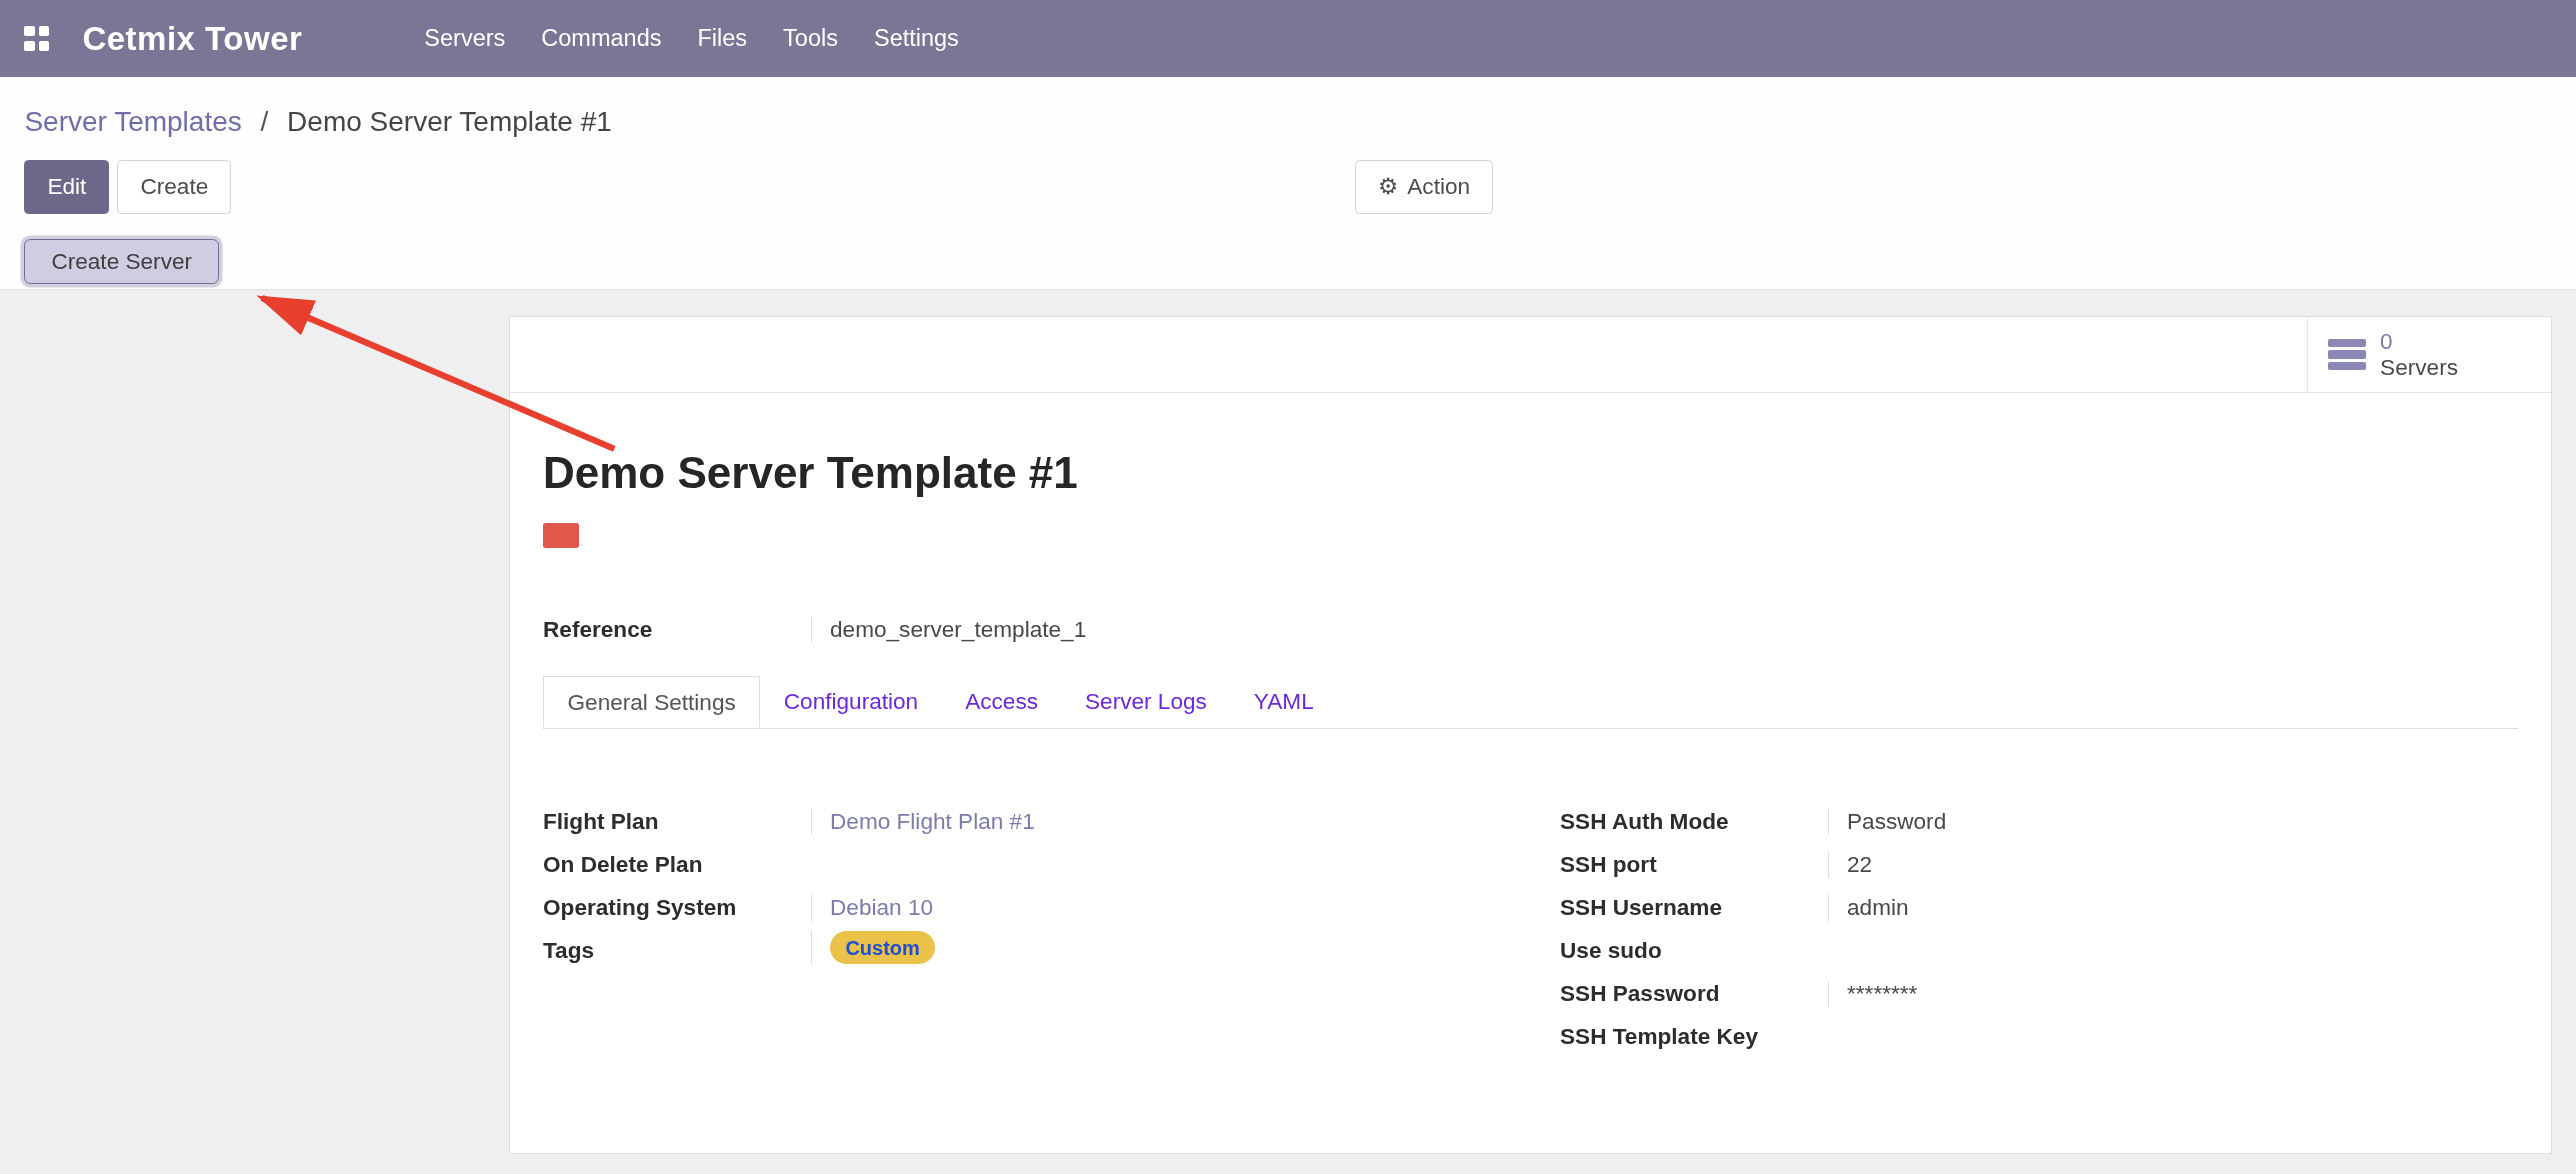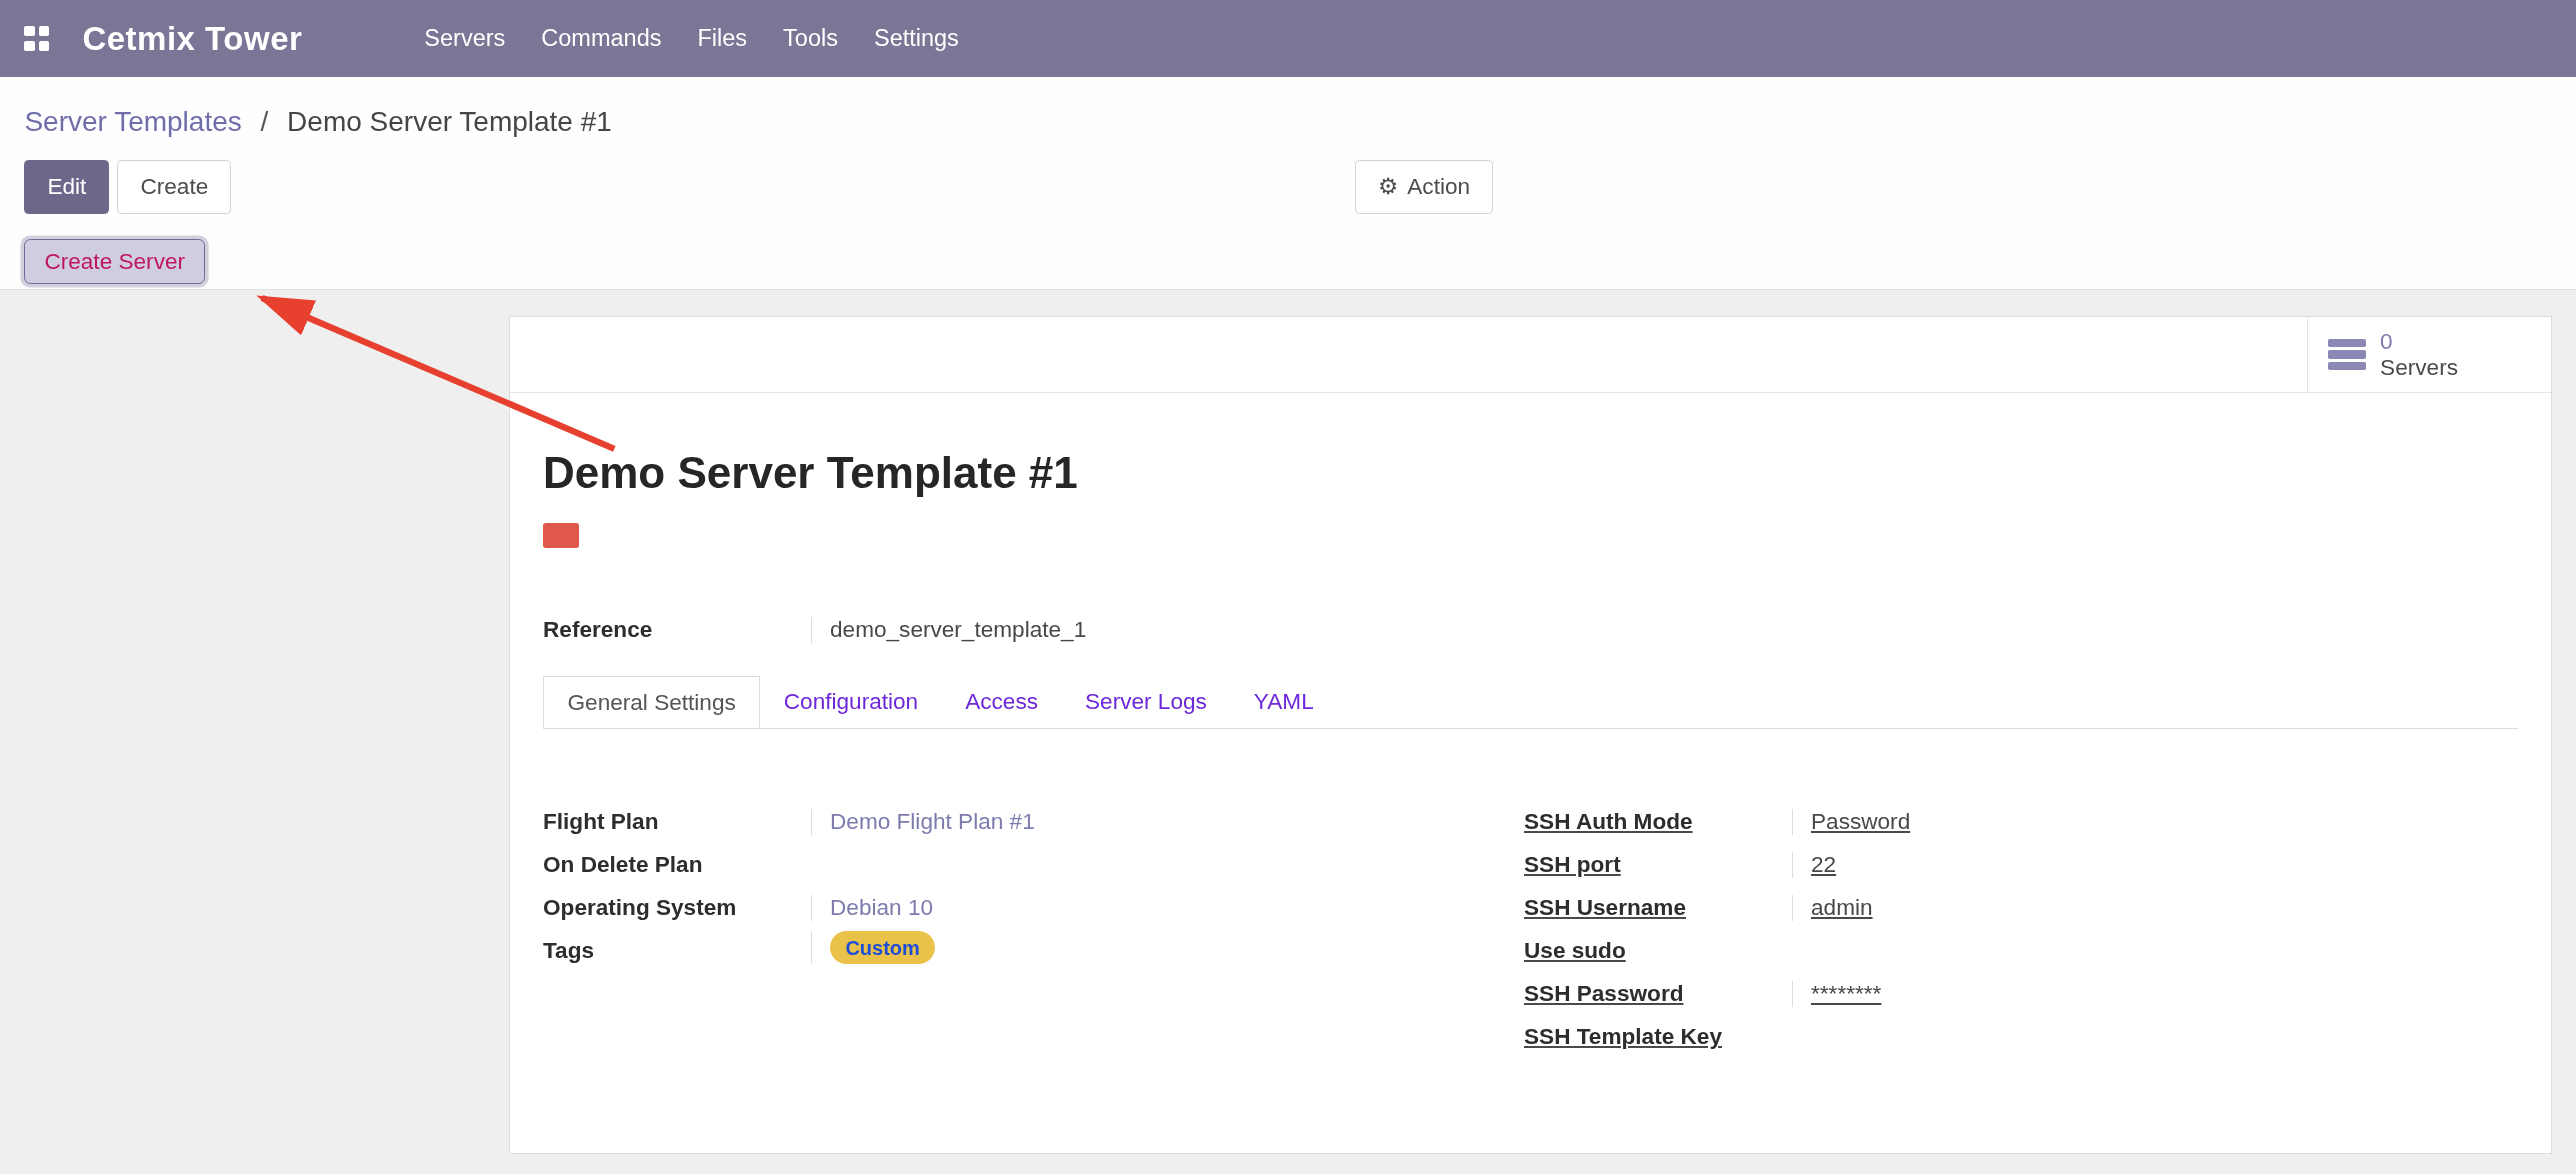--- a/index.html
+++ b/index.html
@@ -52,22 +52,22 @@
   .btn.action-btn { position: absolute; left: 1355px; top: 0; }
   .gear { font-size: 22.6px; line-height: 1; }
 
   
   .statusbar {
     background: #fdfdfd; height: 56px;
     border-bottom: 0.9px solid #e0e0e0;
     display: flex; align-items: center; padding-left: 24.4px;
   }
   .create-server {
-    height: 45px; padding: 0 19px;
-    font-size: 22.6px; font-family: inherit; color: #be185d;
+    height: 45px; padding: 0 26px;
+    font-size: 22.6px; font-family: inherit; color: #404040;
     background: #d0cde2; border: 1.8px solid #6f6a96; border-radius: 6.3px;
     box-shadow: 0 0 0 3.6px rgba(111,106,150,.30);
     cursor: pointer;
   }
 
   
   .content { padding: 26px 24.4px 0 509px; }
   .card {
     background: #fff; border: 0.9px solid #dcdcdc;
     height: 838px; overflow: hidden;
@@ -121,21 +121,21 @@
     font-size: 22.6px; color: #6d28d9; cursor: pointer; white-space: nowrap;
   }
   .tab.active {
     background: #fff; color: #555;
     border: 0.9px solid #ddd; border-bottom: 0.9px solid #fff;
     margin-bottom: -0.9px;
   }
 
   .form { display: flex; padding-top: 63px; }
   .group { width: 961px; display: flex; flex-direction: column; }
-  .group.right { width: auto; flex: 1; margin-left: 20px; text-decoration: underline; }
+  .group.right { width: auto; flex: 1; margin-left: 56px; }
 
   .badge {
     display: inline-block; background: #eac249; color: #1d4ed8;
     font-size: 20px; font-weight: 700; padding: 4.5px 15.4px;
     border-radius: 18px; line-height: 1.2;
   }
 
   
   .arrow-overlay {
     position: absolute; left: 0; top: 0;

